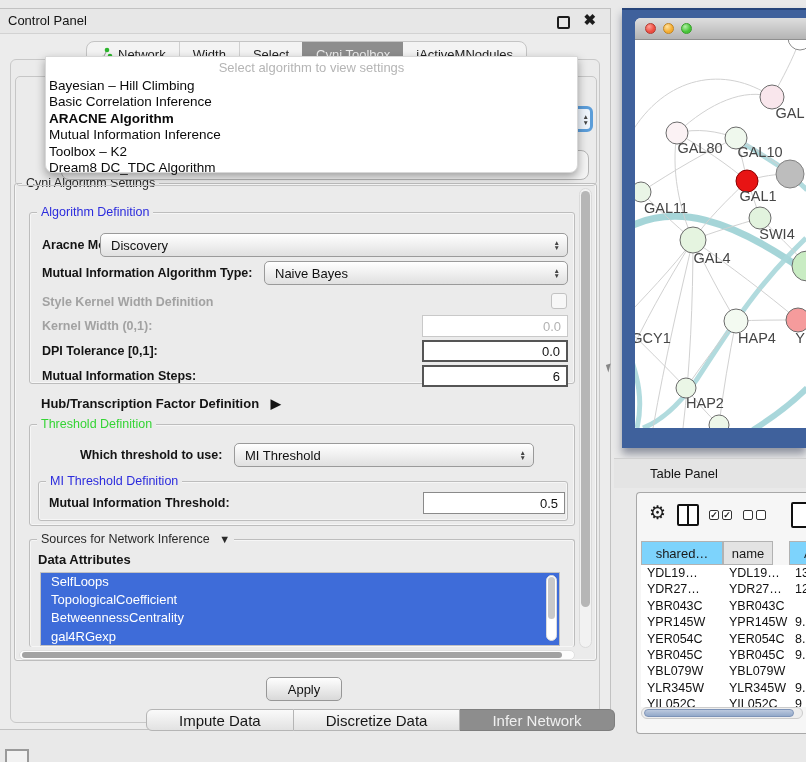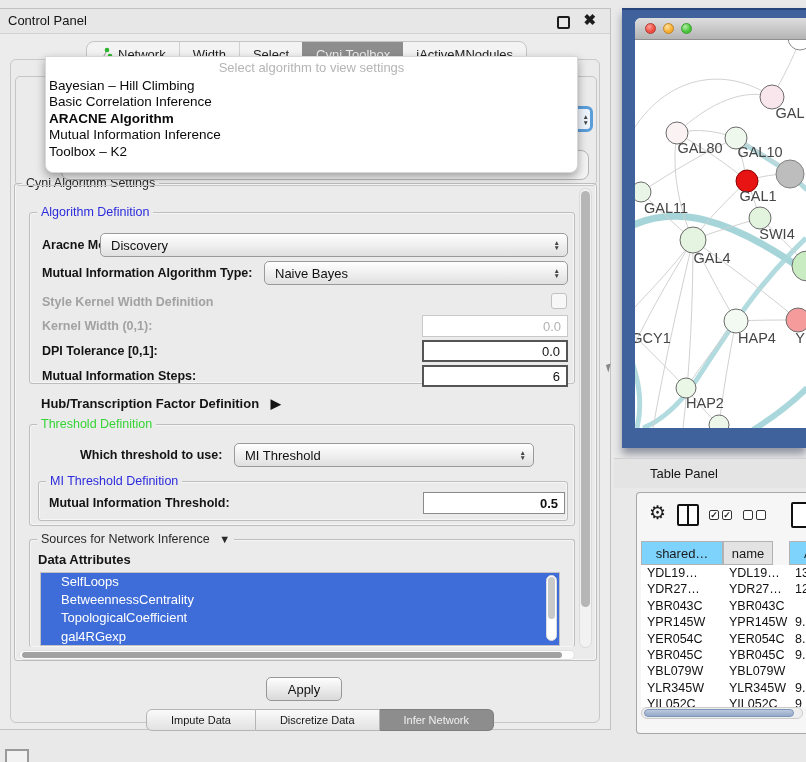--- a/index.html
+++ b/index.html
@@ -57,29 +57,29 @@
   .inp.dis{border:1px solid #c9c9c9;color:#b2b2b2}
   .inp.strong{border:2px solid #555}
   .chk{position:absolute;width:14px;height:14px;border:1px solid #c2c2c2;border-radius:3px;background:#f7f7f7}
   
   .vsb{position:absolute;background:#f2f2f2;border:1px solid #dadada;border-radius:7px;box-sizing:border-box}
   .vsb .th{position:absolute;left:1px;right:1px;background:#b6b6b6;border-radius:6px}
   .hsb{position:absolute;background:#fdfdfd;border:1px solid #e0e0e0;border-radius:5px;box-sizing:border-box}
   .hsb .th{position:absolute;top:1px;bottom:1px;background:#a2a2a2;border-radius:4px}
   
   .attr-box{position:absolute;background:#fff;border:1px solid #c2c2c2;box-sizing:border-box;overflow:hidden}
-  .attr-item{height:18.2px;line-height:18.2px;background:#3e6cd9;color:#fff;font-size:13px;padding-left:20px;white-space:nowrap}
+  .attr-item{height:18.2px;line-height:18.2px;background:#3e6cd9;color:#fff;font-size:13px;padding-left:10px;white-space:nowrap}
   .attr-sb{position:absolute;right:2px;top:2px;width:11px;height:66px;background:#fff;border:1px solid #dcdcdc;border-radius:6px;box-sizing:border-box}
   .attr-sb .th{position:absolute;left:1px;right:1px;top:1px;height:42px;background:#c9c9c9;border-radius:5px}
   
   .applybtn{position:absolute;height:22px;border:1px solid #979797;border-radius:5px;
             background:linear-gradient(#fefefe,#d9d9d9);font-size:13px;color:#111;
             display:flex;align-items:center;justify-content:center}
   .btabs{position:absolute;display:flex;height:22px;z-index:6}
-  .btab{display:flex;align-items:center;padding:0 24px;font-size:11px;color:#161616;
+  .btab{display:flex;align-items:center;padding:0 32px;font-size:15px;color:#161616;
         background:linear-gradient(#fafafa,#e2e2e2);border:1px solid #b5b5b5;border-left:none;white-space:nowrap}
   .btab:first-child{border-left:1px solid #b5b5b5;border-radius:6px 0 0 6px}
   .btab:last-child{border-radius:0 6px 6px 0}
   .btab.sel{background:#8d8d8d;color:#f0f0f0;border-color:#7e7e7e}
   
   .netframe{position:absolute;left:622px;top:8px;width:184px;height:440px;background:#3f619c;
             border-top:2px solid #27457a;box-sizing:border-box;box-shadow:0 6px 8px rgba(35,45,70,.45)}
   .netwin{position:absolute;left:635px;top:18px;width:171px;height:410px;background:#fff;
           border-radius:6px 0 0 0;overflow:hidden}
   .nettitle{position:absolute;left:0;top:0;width:100%;height:22px;
@@ -171,20 +171,21 @@
   </div>
 
   <div class="popup">
     <div class="ptitle">Select algorithm to view settings</div>
     <div class="algo-list" id="algo-list">
         <div class="algo-item">Bayesian – Hill Climbing</div>
         <div class="algo-item">Basic Correlation Inference</div>
         <div class="algo-item bold">ARACNE Algorithm</div>
         <div class="algo-item">Mutual Information Inference</div>
         <div class="algo-item">Toolbox – K2</div>
+        <div class="algo-item">Dream8 DC_TDC Algorithm</div>
       </div>
   </div>
 
   <div class="grp" style="left:14px;top:174px;width:583px;height:478px;background:#ebebeb">
     <span class="lg">Cyni Algorithm Settings</span>
 
     <div class="vsb" style="left:564px;top:4px;width:13px;height:460px">
       <div class="th" style="top:2px;height:416px"></div>
     </div>
 
@@ -239,35 +240,35 @@
         <span>MI Threshold</span>
         <span class="arr">
             <span>▲</span>
             <span>▼</span>
           </span>
       </div>
 
       <div class="grp" style="left:8px;top:56px;width:530px;height:40px">
         <span class="lg blue">MI Threshold Definition</span>
         <span class="lbl" style="left:10px;top:14px">Mutual Information Threshold:</span>
-        <input class="inp" readonly="" style="left: 384px; top: 10px; width: 142px; font-weight: bold;" value="0.5">
+        <input class="inp" readonly="" style="left: 384px; top: 10px; width: 142px;" value="0.5">
       </div>
     </div>
 
     <div class="grp" style="left:14px;top:355px;width:546px;height:108px;border-bottom:none">
       <span class="lg">
         <span>Sources for Network Inference</span>
         <span style="margin-left:6px;font-size:11px">▼</span>
       </span>
       <span class="lbl" style="left:8px;top:12px;font-size:13px">Data Attributes</span>
       <div class="attr-box" style="left:10px;top:32px;width:520px;height:74px">
         <div id="attr-list">
             <div class="attr-item">SelfLoops</div>
+            <div class="attr-item">TopologicalCoefficient</div>
             <div class="attr-item">BetweennessCentrality</div>
-            <div class="attr-item">TopologicalCoefficient</div>
             <div class="attr-item">gal4RGexp</div>
           </div>
         <div class="attr-sb">
           <div class="th"></div>
         </div>
       </div>
     </div>
   </div>
 
   <div class="applybtn" style="left:266px;top:668px;width:74px">Apply</div>

